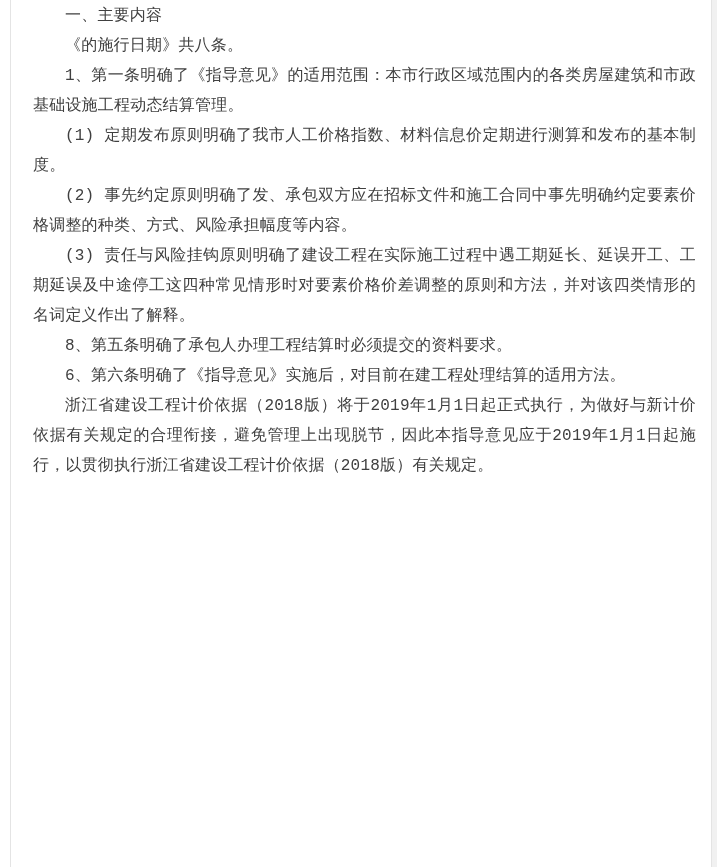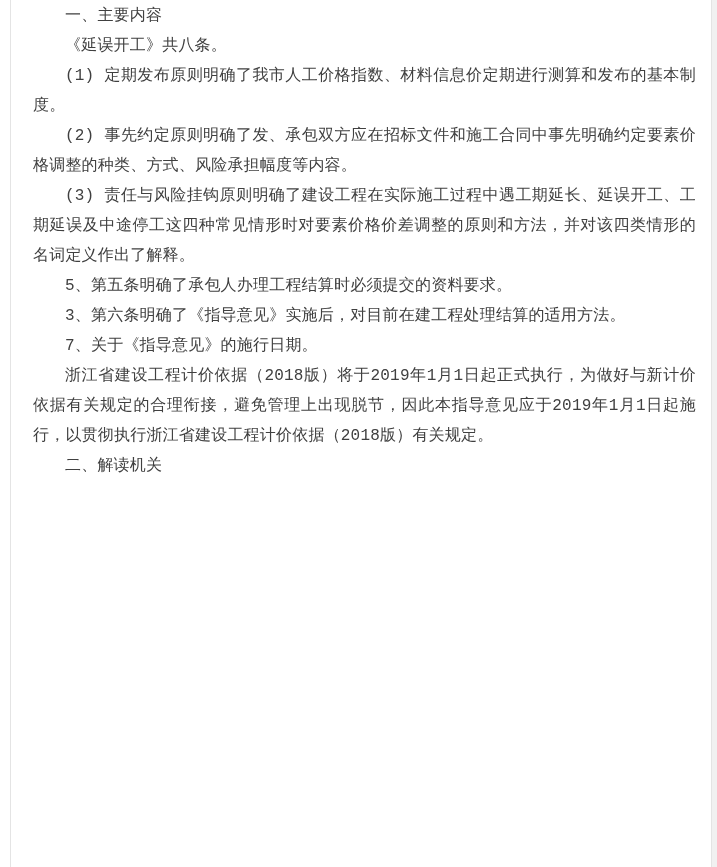--- a/index.html
+++ b/index.html
@@ -53,26 +53,25 @@
     background: #f1f1f1;
   }
 </style>
 </head>
 <body>
 
 <div class="page">
   <div class="article">
 
     <p>一、主要内容</p>
-    <p>《延误开工》共八条。</p>
+    <p>《的施行日期》共八条。</p>
+    <p>1、第一条明确了《指导意见》的适用范围：本市行政区域范围内的各类房屋建筑和市政基础设施工程动态结算管理。</p>
     <p>(1) 定期发布原则明确了我市人工价格指数、材料信息价定期进行测算和发布的基本制度。</p>
     <p>(2) 事先约定原则明确了发、承包双方应在招标文件和施工合同中事先明确约定要素价格调整的种类、方式、风险承担幅度等内容。</p>
     <p>(3) 责任与风险挂钩原则明确了建设工程在实际施工过程中遇工期延长、延误开工、工期延误及中途停工这四种常见情形时对要素价格价差调整的原则和方法，并对该四类情形的名词定义作出了解释。</p>
-    <p>5、第五条明确了承包人办理工程结算时必须提交的资料要求。</p>
-    <p>3、第六条明确了《指导意见》实施后，对目前在建工程处理结算的适用方法。</p>
-    <p>7、关于《指导意见》的施行日期。</p>
+    <p>8、第五条明确了承包人办理工程结算时必须提交的资料要求。</p>
+    <p>6、第六条明确了《指导意见》实施后，对目前在建工程处理结算的适用方法。</p>
     <p>浙江省建设工程计价依据（2018版）将于2019年1月1日起正式执行，为做好与新计价依据有关规定的合理衔接，避免管理上出现脱节，因此本指导意见应于2019年1月1日起施行，以贯彻执行浙江省建设工程计价依据（2018版）有关规定。</p>
 
-    <p>二、解读机关</p>
 
   </div>
   <div class="right-gutter"></div>
 </div>
 
 </body></html>

